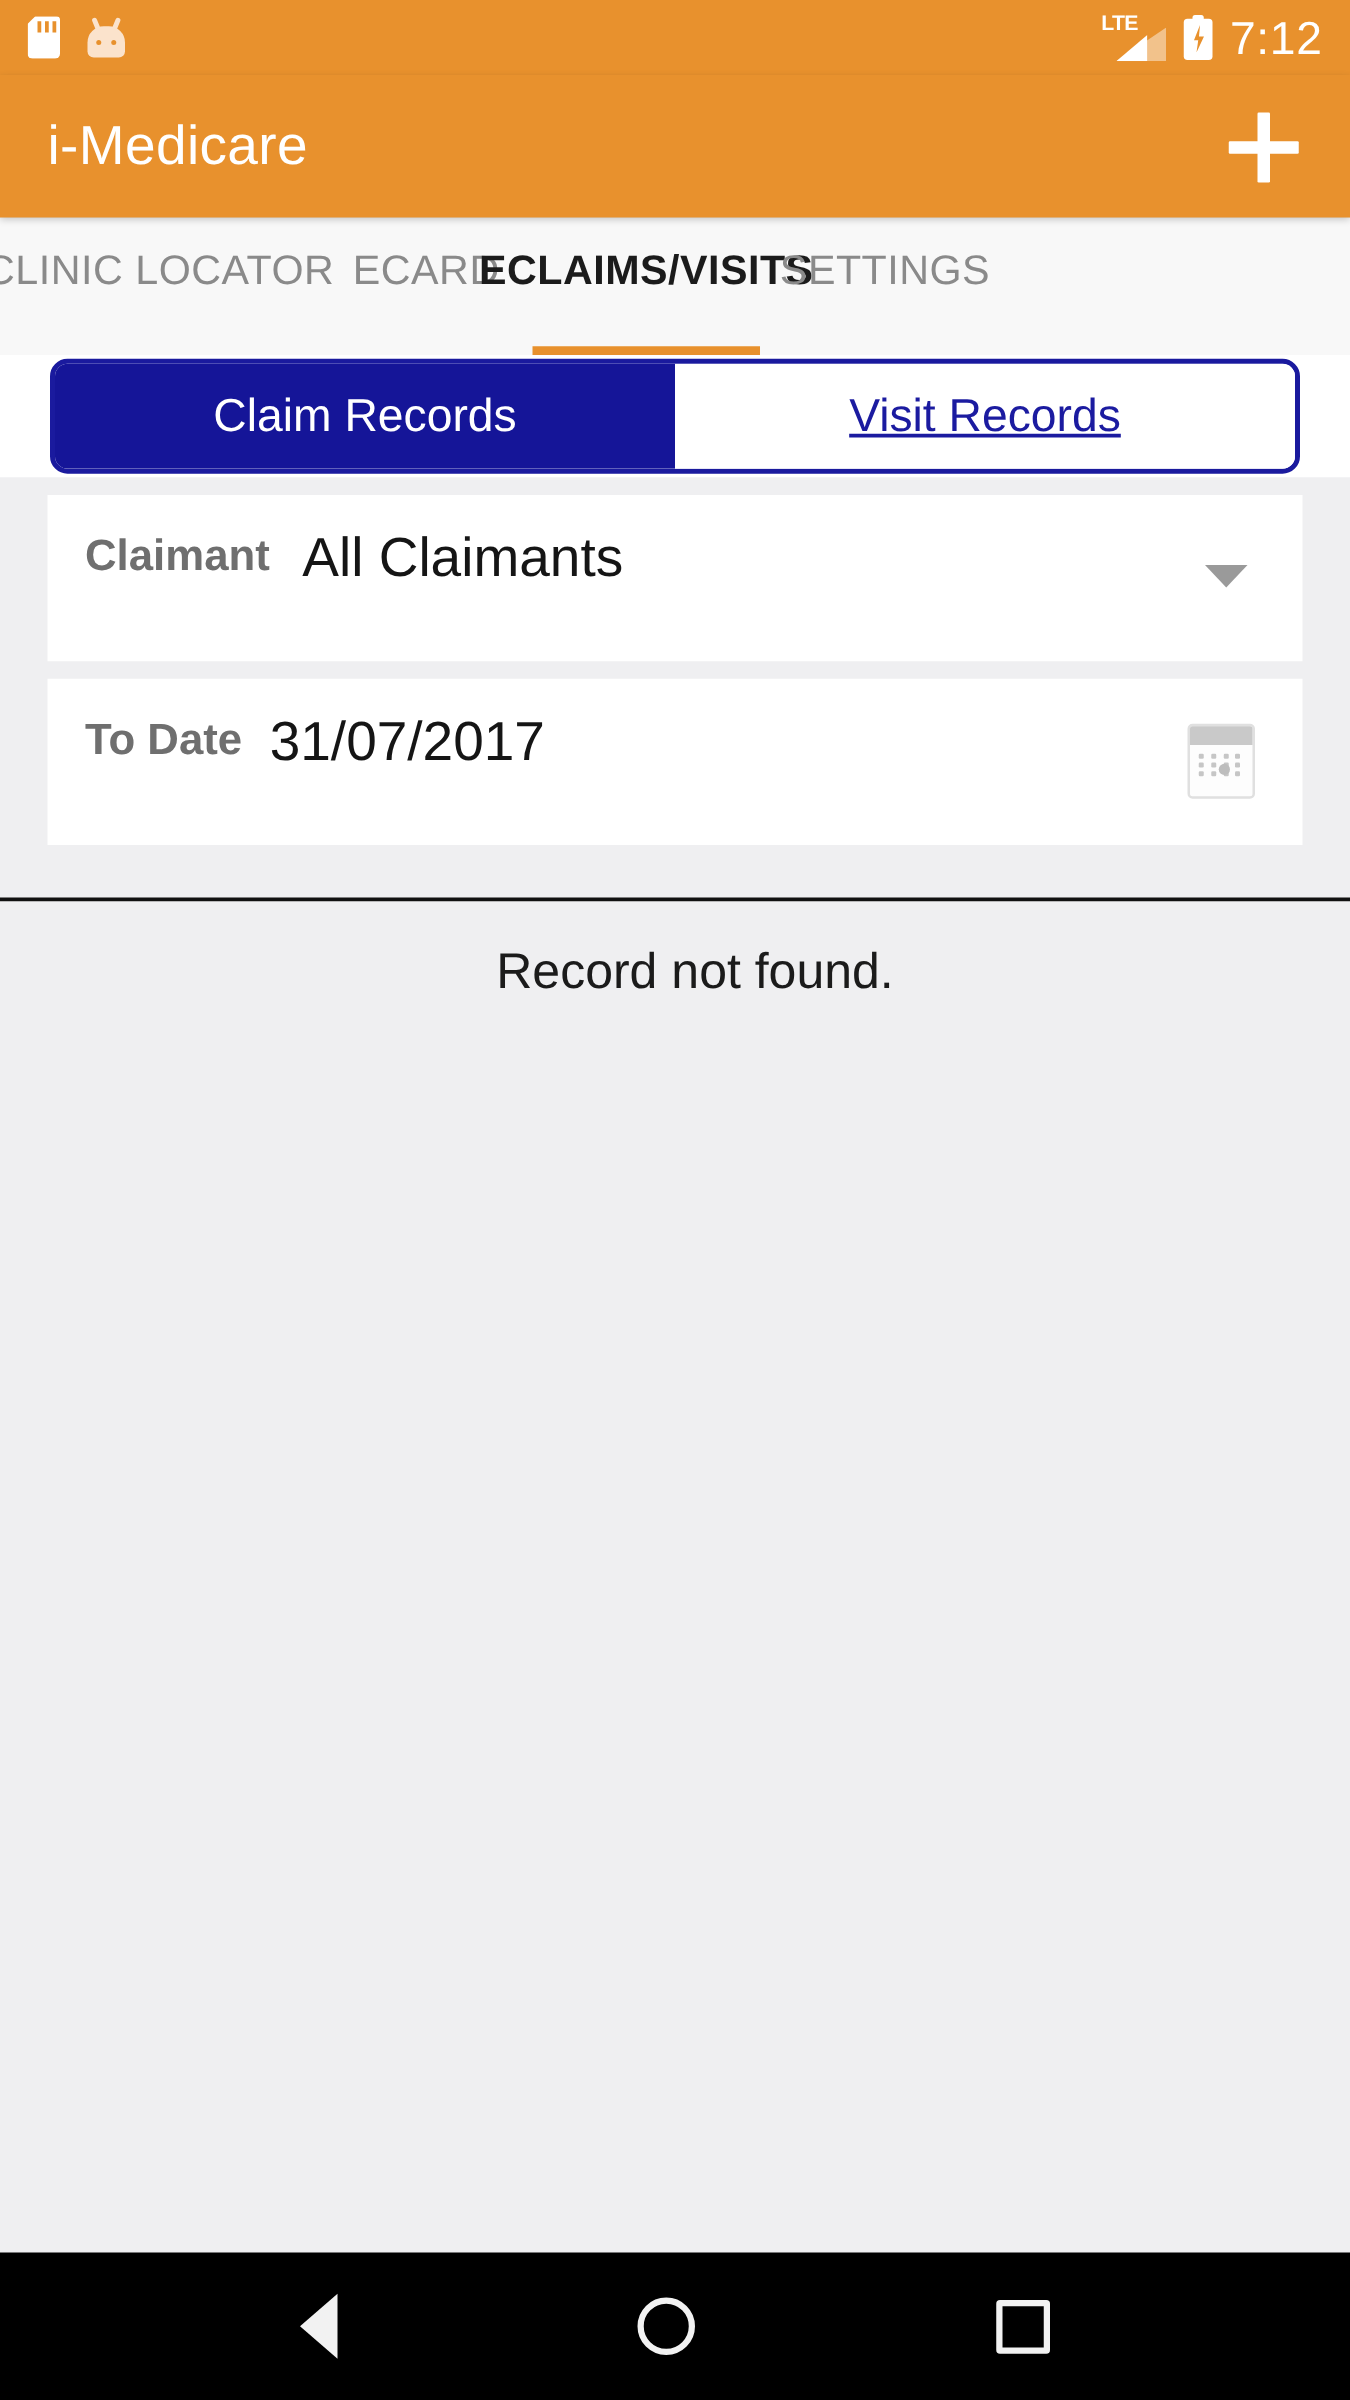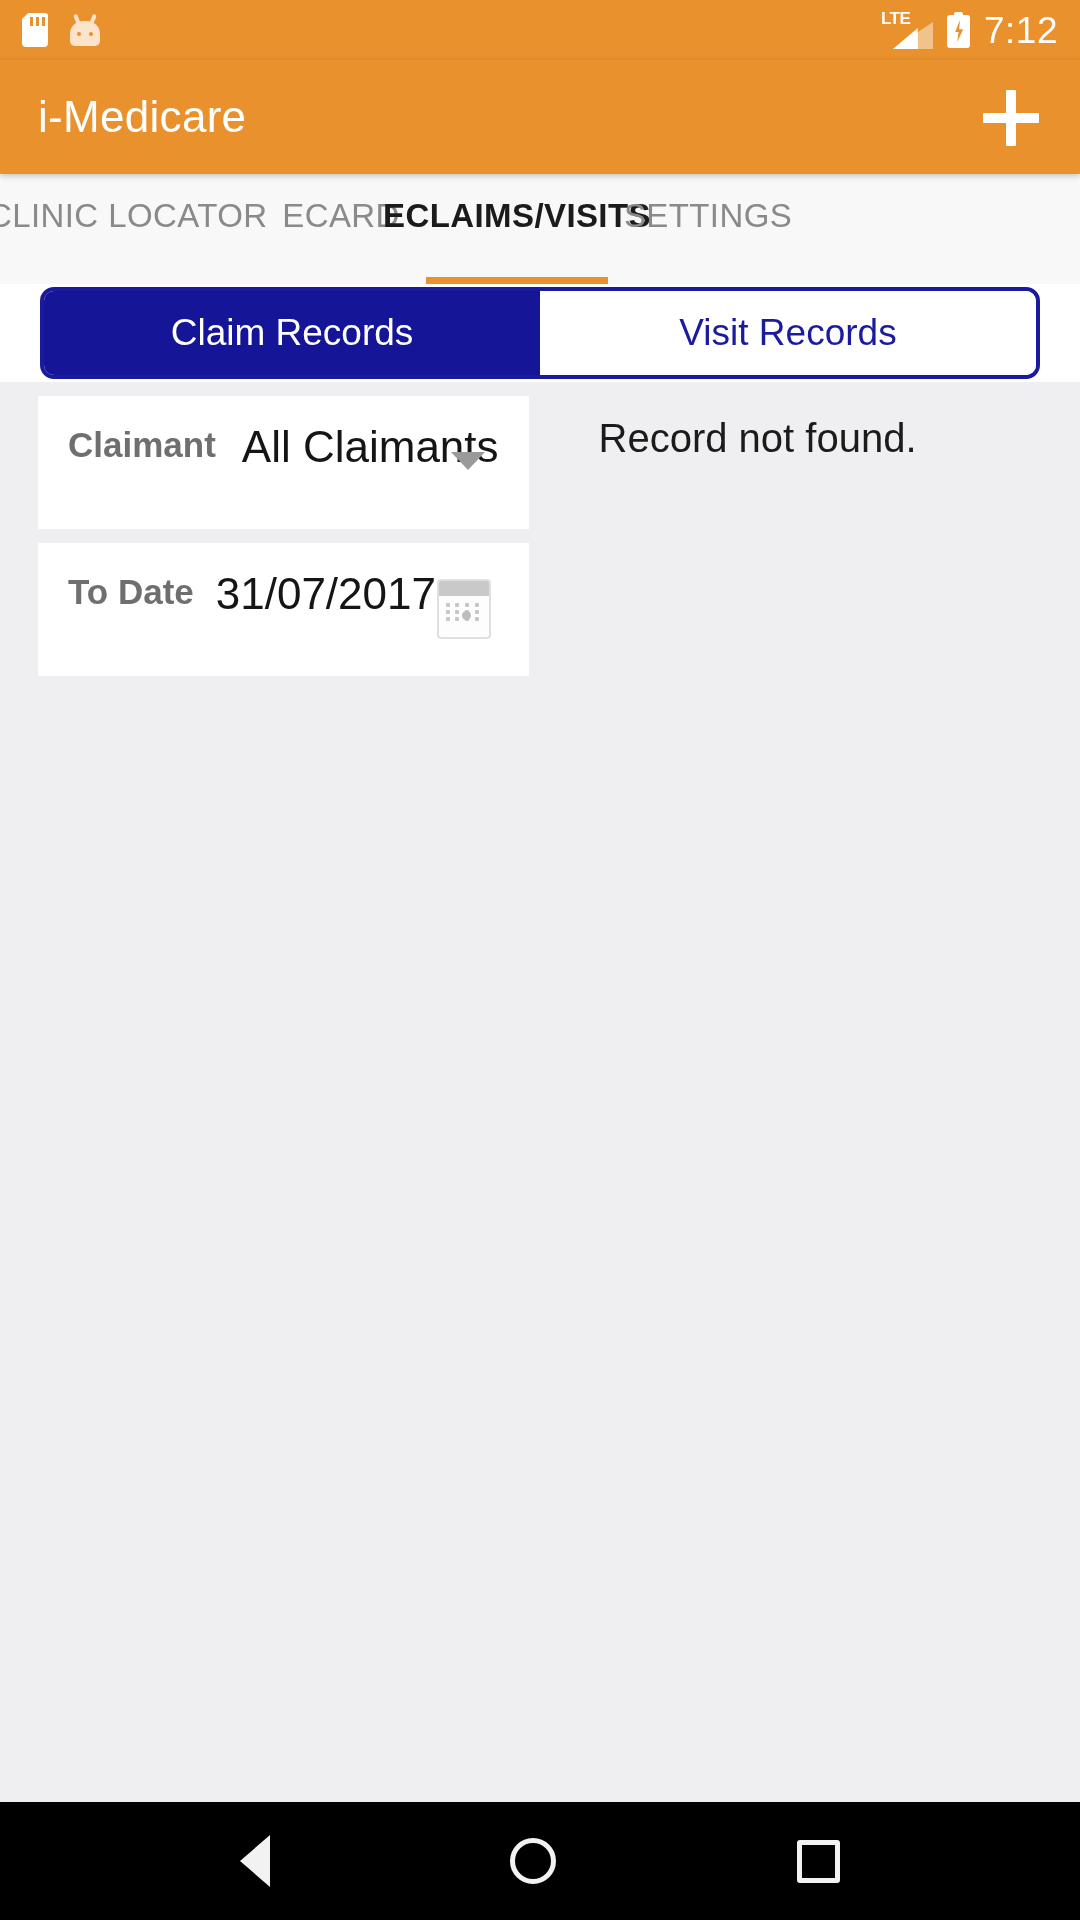--- a/index.html
+++ b/index.html
@@ -100,24 +100,24 @@
   .seg-wrap { flex:0 0 98px; background:#FFFFFF; display:flex; align-items:center; justify-content:center; }
   .segmented {
     width:1000px; height:92px; display:flex; border:4px solid #1A1A9E;
     border-radius:14px; overflow:hidden; background:#fff;
   }
   .seg {
     flex:1; display:flex; align-items:center; justify-content:center;
     font-size:37px; cursor:pointer;
   }
   .seg.on  { background:#151598; color:#FFFFFF; }
-  .seg.off { background:#FFFFFF; color:#1B1BA0; }
-
-  
-  .content { flex:1 1 auto; background:#EFEFF1; display:flex; flex-direction:row; min-height:0; }
+  .seg.off { background:#FFFFFF; color:#1B1BA0;text-decoration:underline; }
+
+  
+  .content { flex:1 1 auto; background:#EFEFF1; display:flex; flex-direction:column; min-height:0; }
   .form-area { padding-top:14px; }
   .row {
     margin:0 38px 14px 38px; background:#FFFFFF; position:relative;
     display:flex; align-items:flex-start; padding:28px 30px 60px 30px;
   }
   .row .label { font-size:35px; font-weight:bold; color:#6F6F6F; line-height:1; padding-top:3px; }
   .row .value { font-size:44px; color:#151515; line-height:1; padding-top:1px; margin-left:22px; }
   .row.claimant .value { margin-left:26px; }
 
   .caret {

